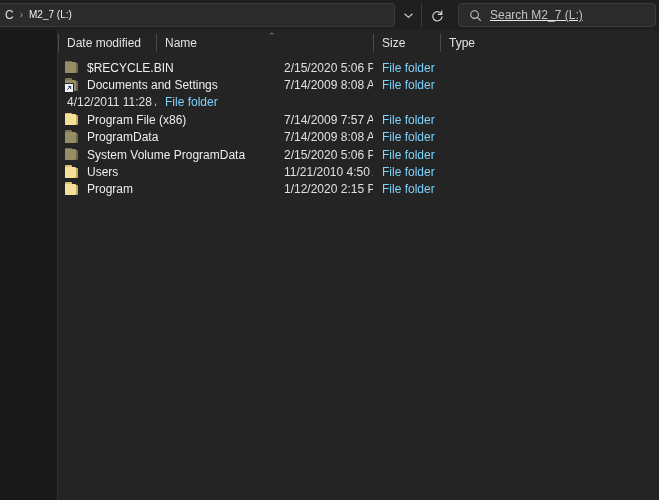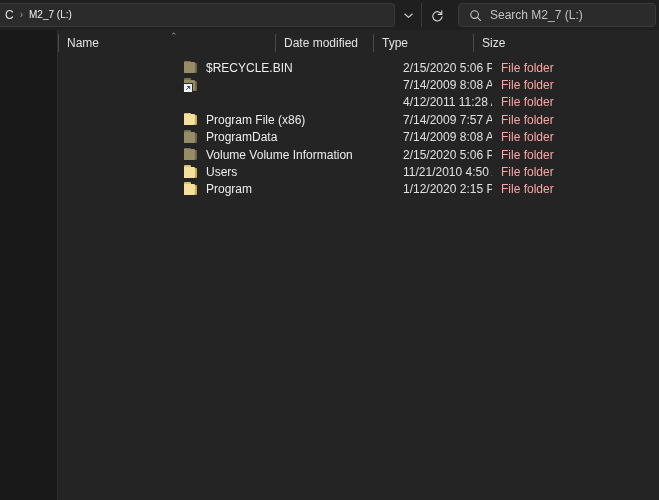--- a/index.html
+++ b/index.html
@@ -101,20 +101,21 @@
     flex: 0 0 198px;
     width: 198px;
     margin: 3px 3px 3px 6px;
     background: #2b2b2b;
     border: 1px solid #3b3b3b;
     border-radius: 4px;
     display: flex;
     align-items: center;
     padding-left: 10px;
     box-sizing: border-box;
+    text-decoration: underline;
   }
   .search-icon {
     flex: 0 0 auto;
     margin-right: 8px;
     display: flex;
     align-items: center;
     color: #c8c8c8;
   }
   .search-placeholder {
     font-size: 12px;
@@ -195,33 +196,32 @@
     flex: 1 1 auto;
     overflow: hidden;
     padding-top: 3px;
   }
   .file-row {
     height: 17.4px;
     display: flex;
     align-items: center;
     font-size: 12px;
     color: #ededed;
-    justify-content: flex-end;
   }
   .cell {
     box-sizing: border-box;
     padding-left: 9px;
     white-space: nowrap;
     overflow: hidden;
     display: flex;
     align-items: center;
   }
   .cell-name { width: 217px; flex: 0 0 217px; padding-left: 6px; }
   .cell-date { width: 98px;  flex: 0 0 98px; color: #e0e0e0; }
-  .cell-type { width: 100px; flex: 0 0 100px; color: #fca5a5; }
+  .cell-type { width: 100px; flex: 0 0 100px; color: #7dd3fc; }
   .cell-size { width: 67px;  flex: 0 0 67px; color: #e0e0e0; }
 
   .folder-icon {
     position: relative;
     flex: 0 0 16px;
     width: 16px;
     height: 14px;
     margin-right: 7px;
   }
   .folder-icon .tab {
@@ -310,36 +310,36 @@
     </div>
   </div>
 
   <div class="body-row">
 
     <div class="nav-pane"></div>
 
     <div class="content-pane">
 
       <div class="col-headers">
+        <div class="col-head col-date">
+          <span class="colsep"></span>
+          <span>Date modified</span>
+        </div>
         <div class="col-head col-name">
           <span class="colsep"></span>
           <span>Name</span>
           <span class="sort-indicator">⌃</span>
         </div>
-        <div class="col-head col-date">
+        <div class="col-head col-size">
           <span class="colsep"></span>
-          <span>Date modified</span>
+          <span>Size</span>
         </div>
         <div class="col-head col-type">
           <span class="colsep"></span>
           <span>Type</span>
-        </div>
-        <div class="col-head col-size">
-          <span class="colsep"></span>
-          <span>Size</span>
         </div>
         <div class="col-tail">
           <span class="colsep"></span>
         </div>
       </div>
 
       <div class="file-list" id="file-list">
           <div class="file-row">
             <div class="cell cell-name">
               <span class="folder-icon fi-dim">
@@ -359,20 +359,21 @@
                 <span class="tab"></span>
                 <span class="body"></span>
                 <span class="side"></span>
                 <span class="shortcut-overlay">
                   <svg width="6" height="6" viewBox="0 0 8 8" aria-hidden="true">
                     <path d="M2 6 L6 2" stroke="#1b3f7a" stroke-width="1.3" stroke-linecap="round"></path>
                     <path d="M3.3 1.9 L6.3 1.9 L6.3 4.9" fill="none" stroke="#1b3f7a" stroke-width="1.3" stroke-linecap="round" stroke-linejoin="round"></path>
                   </svg>
                 </span>
               </span>
+              <span class="name-text">Documents and Settings</span>
             </div>
             <div class="cell cell-date">7/14/2009 8:08 AM</div>
             <div class="cell cell-type">File folder</div>
             <div class="cell cell-size"></div>
           </div>
           <div class="file-row">
             <div class="cell cell-date">4/12/2011 11:28 AM</div>
             <div class="cell cell-type">File folder</div>
             <div class="cell cell-size"></div>
           </div>
@@ -402,21 +403,21 @@
             <div class="cell cell-type">File folder</div>
             <div class="cell cell-size"></div>
           </div>
           <div class="file-row">
             <div class="cell cell-name">
               <span class="folder-icon fi-dim">
                 <span class="tab"></span>
                 <span class="body"></span>
                 <span class="side"></span>
               </span>
-              <span class="name-text">Volume Volume Information</span>
+              <span class="name-text">System Volume ProgramData</span>
             </div>
             <div class="cell cell-date">2/15/2020 5:06 PM</div>
             <div class="cell cell-type">File folder</div>
             <div class="cell cell-size"></div>
           </div>
           <div class="file-row">
             <div class="cell cell-name">
               <span class="folder-icon fi-bright">
                 <span class="tab"></span>
                 <span class="body"></span>

